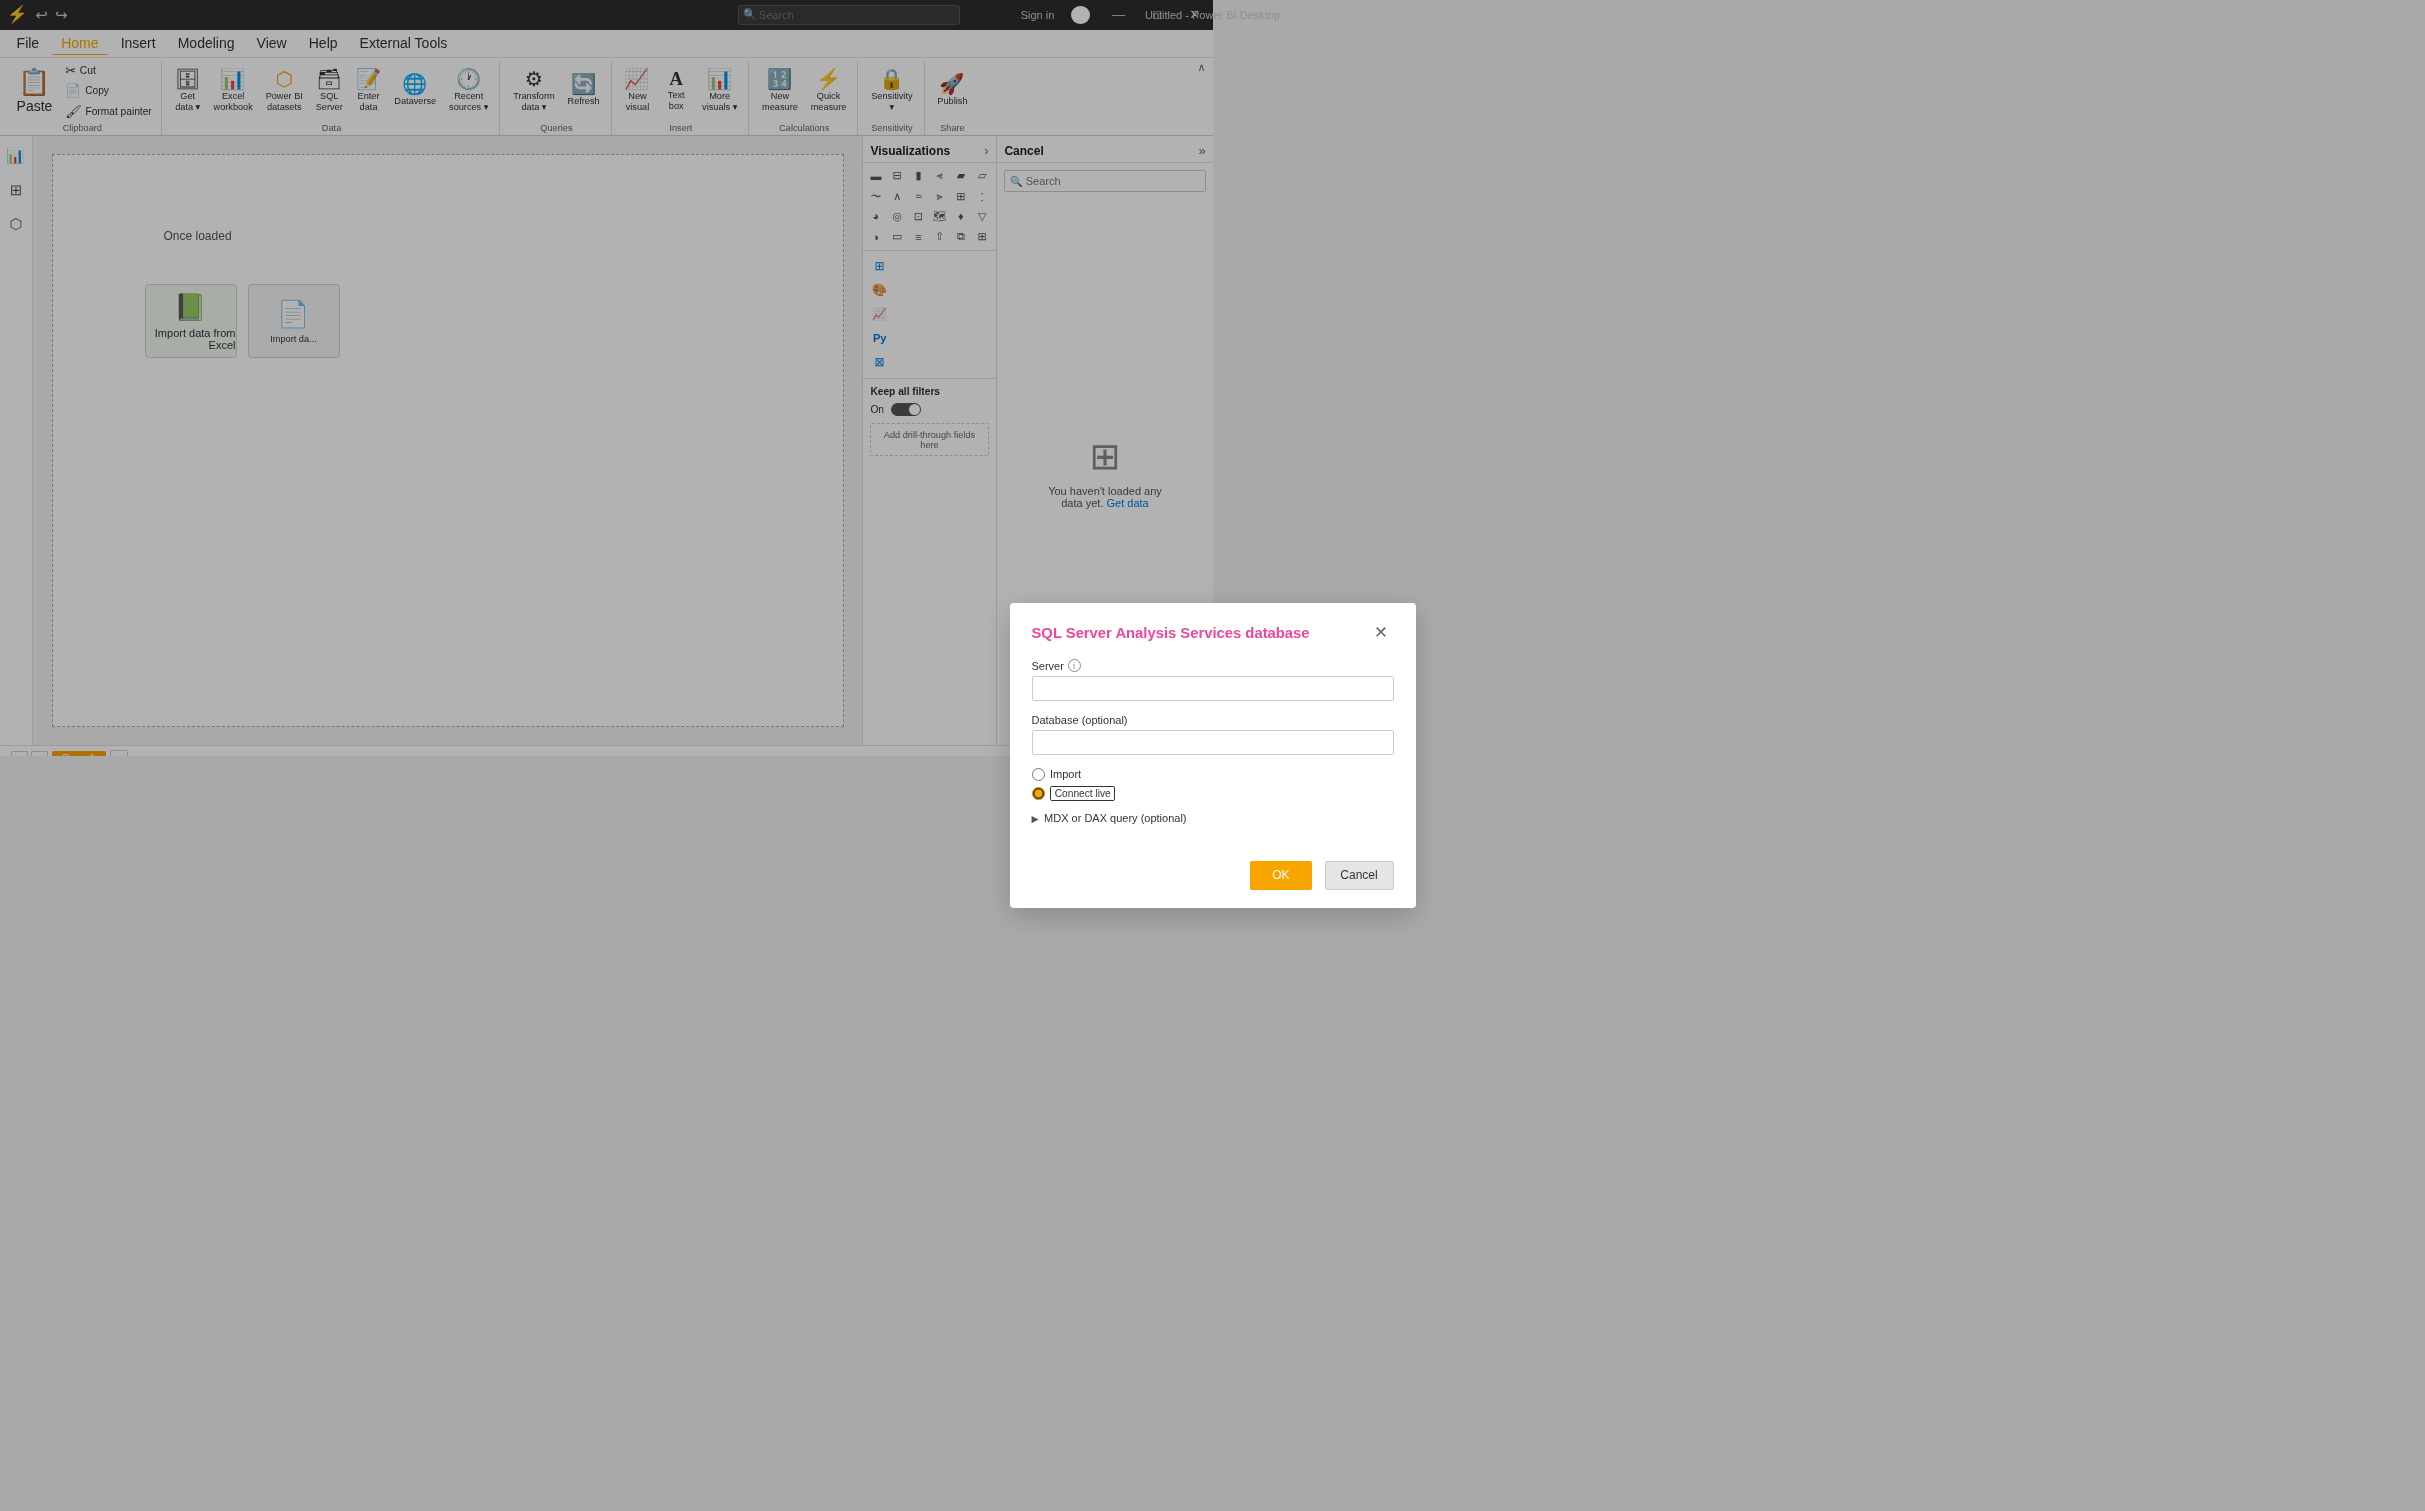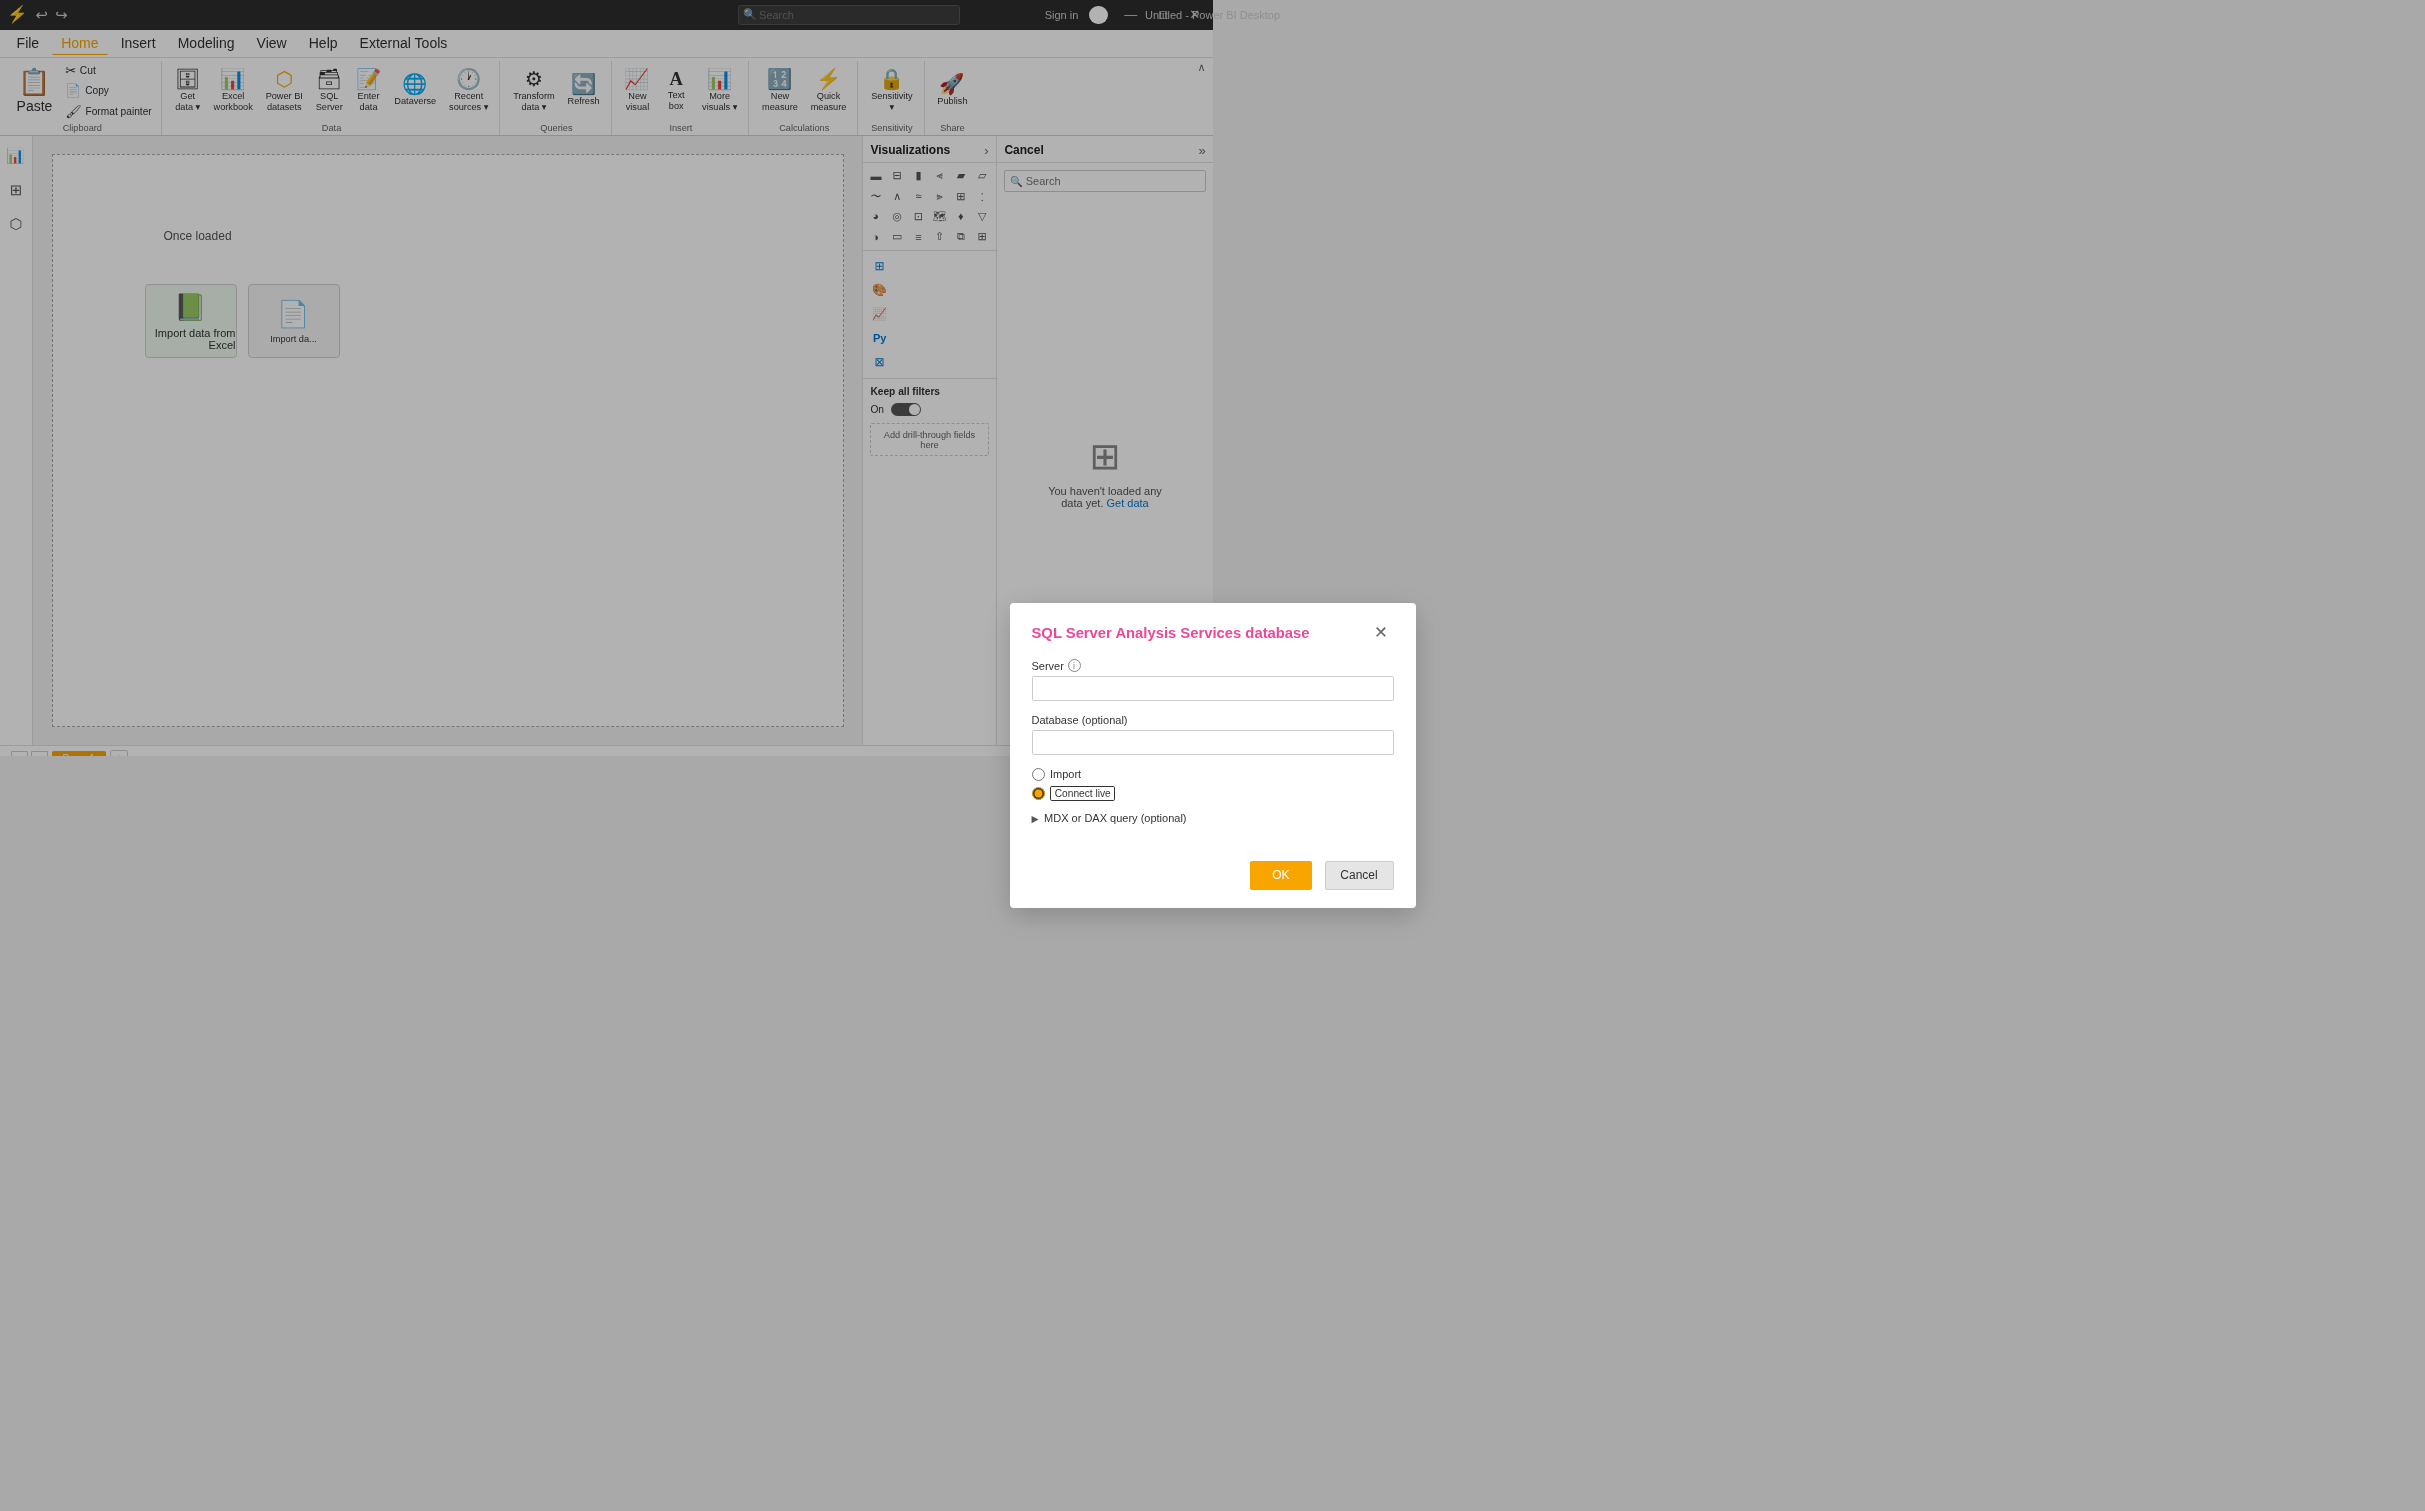--- a/index.html
+++ b/index.html
@@ -19,21 +19,21 @@
     .title-bar-search {
       background: #3d3d3d;
       border: 0.9px solid #555;
       border-radius: 2.8px;
       color: #ccc;
       font-size: 11px;
       padding: 2.8px 22px;
       width: 222px;
       outline: none;
     }
-    .title-bar-right { display: flex; align-items: center; gap: 11px; color: #ccc; font-size: 11px; margin-left: auto; }
+    .title-bar-right { display: flex; align-items: center; gap: 17px; color: #ccc; font-size: 11px; margin-left: auto; }
     .win-btn { background: none; border: none; color: #ccc; font-size: 13px; cursor: pointer; padding: 1.8px 5.5px; }
 
     
     .menu-bar {
       background: #fff;
       height: 28px;
       display: flex;
       align-items: center;
       padding: 0 7.4px;
       border-bottom: 0.9px solid #e0e0e0;
@@ -214,21 +214,21 @@
     
     .vis-panel {
       width: 134px;
       background: #fff;
       border-right: 0.9px solid #e0e0e0;
       display: flex;
       flex-direction: column;
     }
     .panel-header {
       display: flex;
-      align-items: flex-start;
+      align-items: center;
       justify-content: space-between;
       padding: 7.4px 7.4px 3.7px 7.4px;
       border-bottom: 0.9px solid #e0e0e0;
     }
     .panel-title {
       font-size: 12px;
       font-weight: 600;
       color: #222;
     }
     .panel-collapse-btn {

